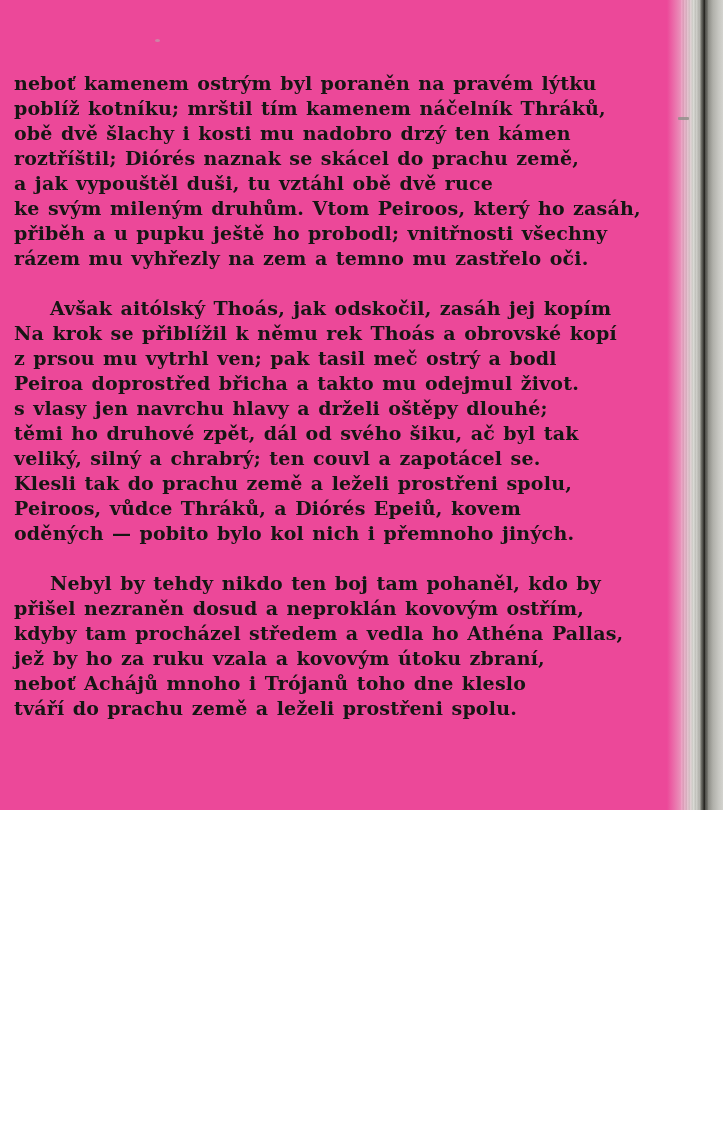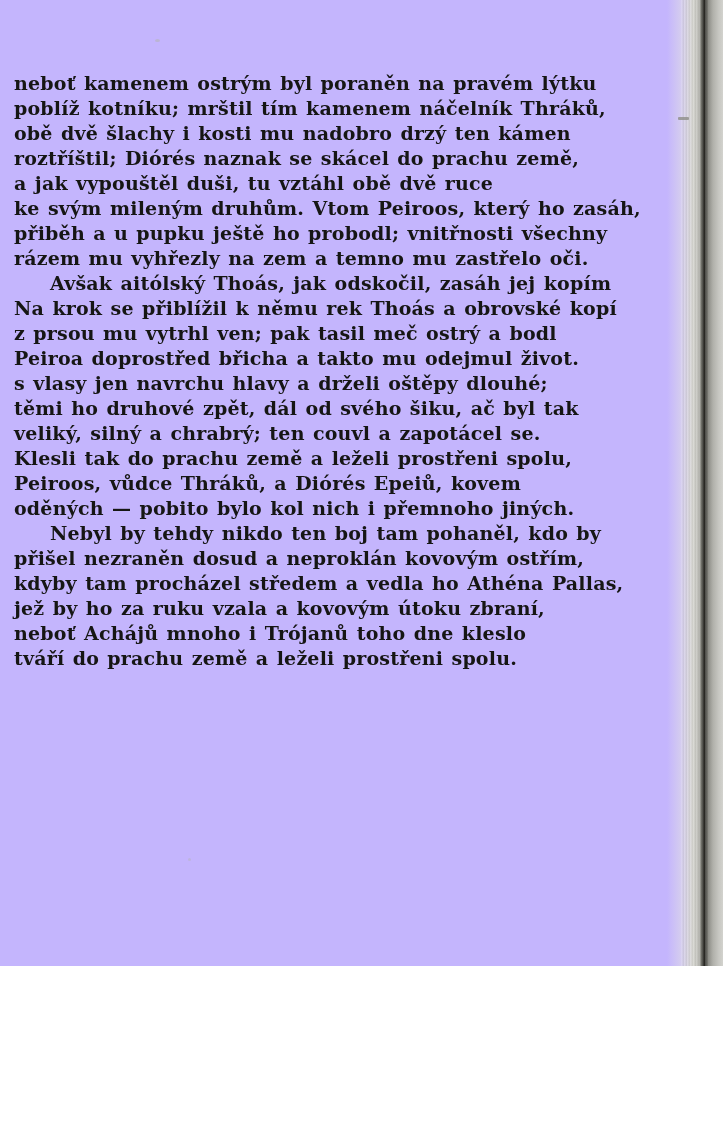--- a/index.html
+++ b/index.html
@@ -1,39 +1,39 @@
 <!DOCTYPE html>
 <html><head>
 <meta charset="utf-8">
 <style>
   html, body { margin: 0; padding: 0; background: #ffffff; }
 
   .page {
     position: relative;
     width: 723px;
-    height: 966px;
-    background: #c4b5fd;
+    height: 810px;
+    background: #ec4899;
     overflow: hidden;
     font-family: "DejaVu Serif", serif;
   }
 
   .text-block {
     position: absolute;
     left: 14px;
     top: 71px;
     color: #161614;
     font-size: 19px;
     line-height: 25px;
     font-weight: 700;
     letter-spacing: 0.2px;
     word-spacing: 1.5px;
   }
 
   .para { margin: 0; }
-  .para + .para { }
+  .para + .para { margin-top: 25px; }
 
   .line {
     white-space: nowrap;
     height: 25px;
   }
   .line.indent { padding-left: 36px; }
 
   .page-number {
     position: absolute;
     top: 1022px;

